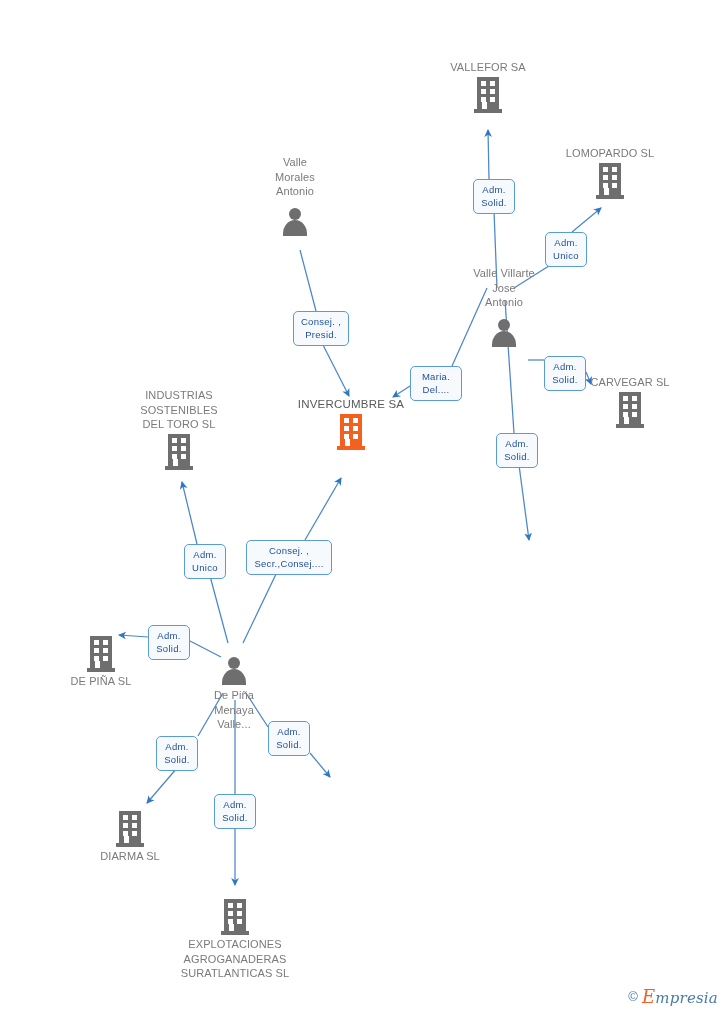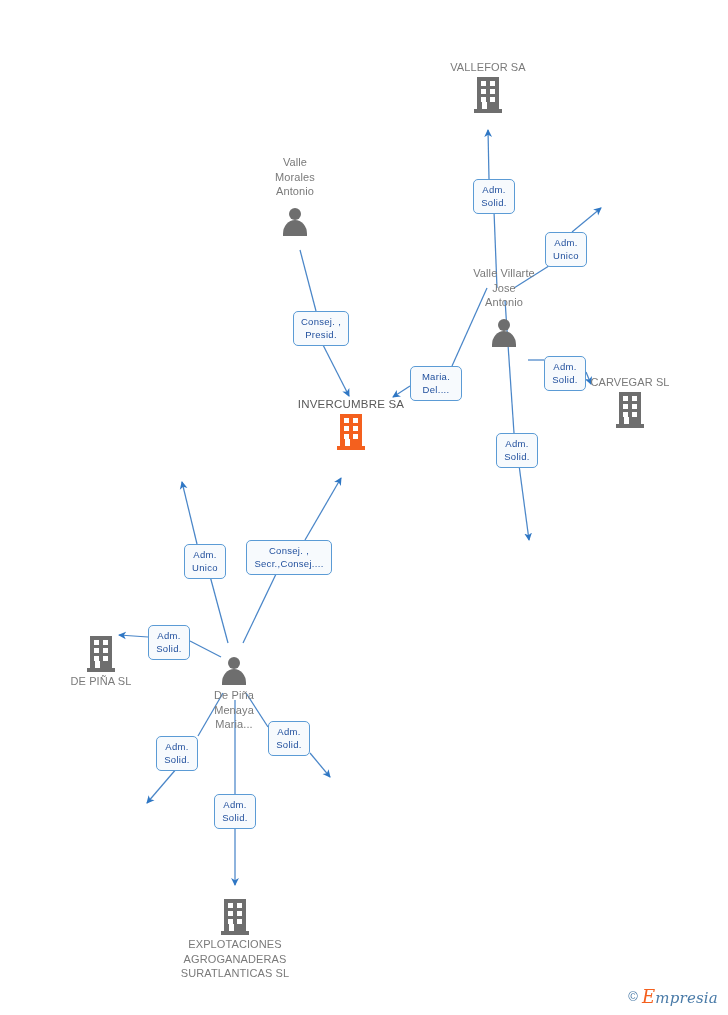--- a/index.html
+++ b/index.html
@@ -222,20 +222,36 @@
         <div class="win" style="left:7px;  top:12px;"></div>
         <div class="win" style="left:16px; top:12px;"></div>
         <div class="win" style="left:7px;  top:20px;"></div>
         <div class="win" style="left:16px; top:20px;"></div>
         <div class="door"></div>
         <div class="base"></div>
       </div>
     </div>
   </div>
 
+  <div class="node label-above" style="left:610px; top:146px;">
+    <div class="caption">LOMOPARDO SL</div>
+    <div class="glyph">
+      <div class="bld">
+        <div class="body"></div>
+        <div class="win" style="left:7px;  top:4px;"></div>
+        <div class="win" style="left:16px; top:4px;"></div>
+        <div class="win" style="left:7px;  top:12px;"></div>
+        <div class="win" style="left:16px; top:12px;"></div>
+        <div class="win" style="left:7px;  top:20px;"></div>
+        <div class="win" style="left:16px; top:20px;"></div>
+        <div class="door"></div>
+        <div class="base"></div>
+      </div>
+    </div>
+  </div>
 
   <div class="node label-above" style="left:295px; top:155px;">
     <div class="caption">Valle
 Morales
 Antonio</div>
     <div class="glyph">
       <div class="person">
           <div class="head"></div>
           <div class="torso"></div>
         </div>
@@ -281,20 +297,38 @@
         <div class="win" style="left:7px;  top:12px;"></div>
         <div class="win" style="left:16px; top:12px;"></div>
         <div class="win" style="left:7px;  top:20px;"></div>
         <div class="win" style="left:16px; top:20px;"></div>
         <div class="door"></div>
         <div class="base"></div>
       </div>
     </div>
   </div>
 
+  <div class="node label-above" style="left:179px; top:388px;">
+    <div class="caption">INDUSTRIAS
+SOSTENIBLES
+DEL TORO SL</div>
+    <div class="glyph">
+      <div class="bld">
+        <div class="body"></div>
+        <div class="win" style="left:7px;  top:4px;"></div>
+        <div class="win" style="left:16px; top:4px;"></div>
+        <div class="win" style="left:7px;  top:12px;"></div>
+        <div class="win" style="left:16px; top:12px;"></div>
+        <div class="win" style="left:7px;  top:20px;"></div>
+        <div class="win" style="left:16px; top:20px;"></div>
+        <div class="door"></div>
+        <div class="base"></div>
+      </div>
+    </div>
+  </div>
 
   <div class="node label-below" style="left:101px; top:634px;">
     <div class="glyph">
       <div class="bld">
         <div class="body"></div>
         <div class="win" style="left:7px;  top:4px;"></div>
         <div class="win" style="left:16px; top:4px;"></div>
         <div class="win" style="left:7px;  top:12px;"></div>
         <div class="win" style="left:16px; top:12px;"></div>
         <div class="win" style="left:7px;  top:20px;"></div>
@@ -309,24 +343,40 @@
 
   <div class="node label-below" style="left:234px; top:648px;">
     <div class="glyph">
       <div class="person">
           <div class="head"></div>
           <div class="torso"></div>
         </div>
     </div>
     <div class="caption">De Piña
 Menaya
-Maria...</div>
-  </div>
-
-
+Valle...</div>
+  </div>
+
+
+  <div class="node label-below" style="left:130px; top:809px;">
+    <div class="glyph">
+      <div class="bld">
+        <div class="body"></div>
+        <div class="win" style="left:7px;  top:4px;"></div>
+        <div class="win" style="left:16px; top:4px;"></div>
+        <div class="win" style="left:7px;  top:12px;"></div>
+        <div class="win" style="left:16px; top:12px;"></div>
+        <div class="win" style="left:7px;  top:20px;"></div>
+        <div class="win" style="left:16px; top:20px;"></div>
+        <div class="door"></div>
+        <div class="base"></div>
+      </div>
+    </div>
+    <div class="caption">DIARMA SL</div>
+  </div>
 
   <div class="node label-below" style="left:235px; top:897px;">
     <div class="glyph">
       <div class="bld">
         <div class="body"></div>
         <div class="win" style="left:7px;  top:4px;"></div>
         <div class="win" style="left:16px; top:4px;"></div>
         <div class="win" style="left:7px;  top:12px;"></div>
         <div class="win" style="left:16px; top:12px;"></div>
         <div class="win" style="left:7px;  top:20px;"></div>

